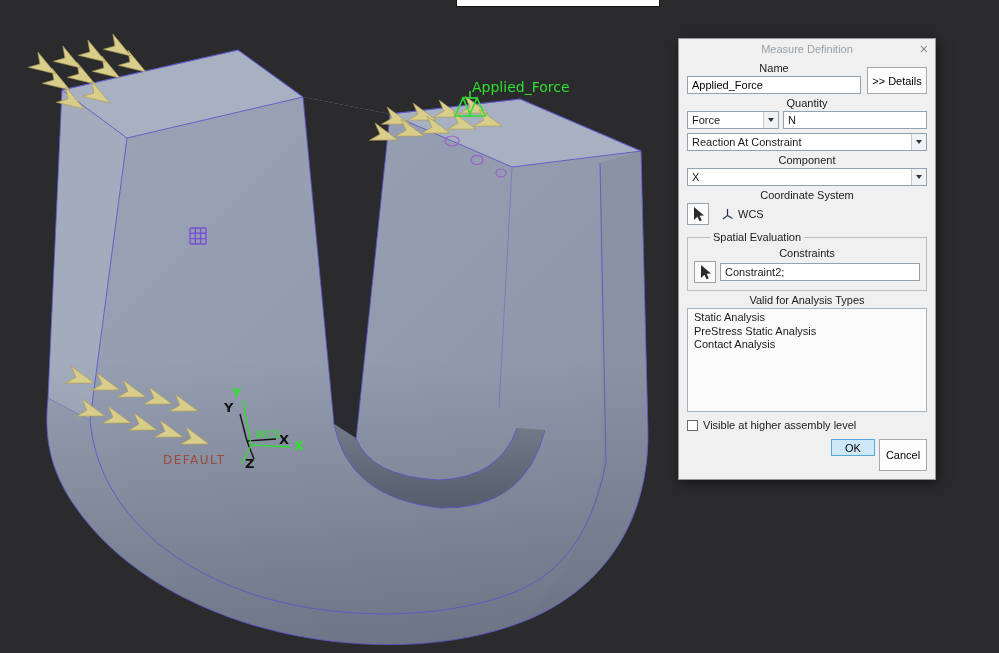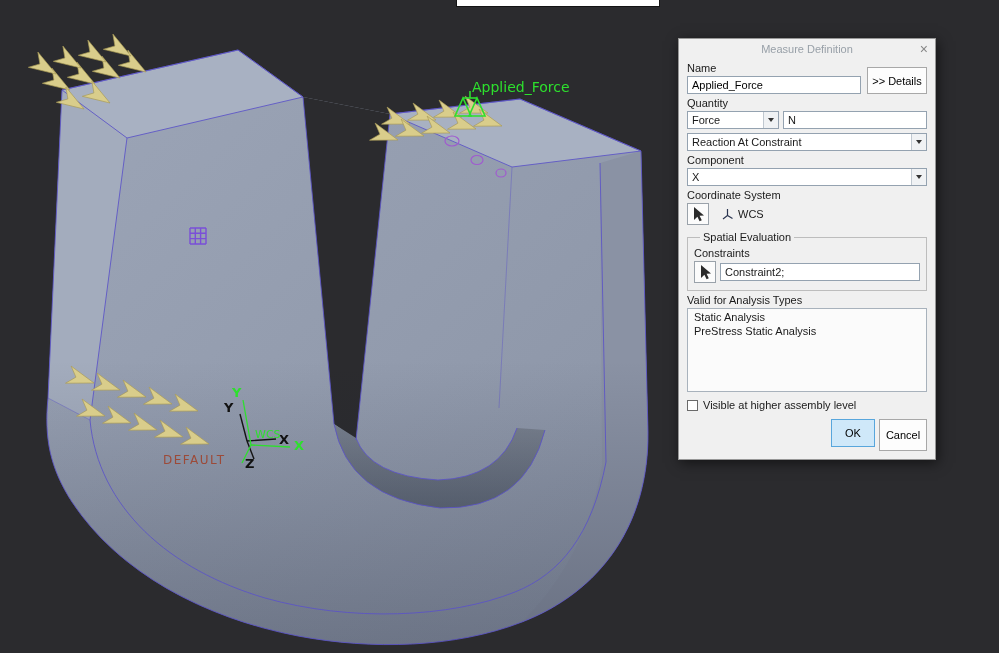--- a/index.html
+++ b/index.html
@@ -11,21 +11,21 @@
                   background:#ffffff; border:1px solid #141414; border-top:none; }
 
   
   .dialog { position:absolute; left:678px; top:38px; width:258px; background:#f0f0f0;
             border:1px solid #979797; box-shadow:2px 3px 12px rgba(0,0,0,.55);
             font-size:11px; color:#1a1a1a; }
   .titlebar { height:20px; position:relative; display:flex; align-items:center; justify-content:center;
               color:#98a0a8; }
   .close { position:absolute; right:7px; top:1px; font-size:14px; color:#868686; line-height:18px; }
   .dbody { padding:0 8px 8px; }
-  .lbl { margin:3px 0 2px; }
+  .lbl { margin:3px 0 2px;text-align:center; }
   .name-grid { display:grid; grid-template-columns:1fr 60px; column-gap:6px; }
   .details-btn { grid-column:2; grid-row:1 / span 2; height:27px; align-self:end;
                  background:#fdfdfd; border:1px solid #a8a8a8; font:11px "Liberation Sans",sans-serif; }
   input.txt { height:18px; border:1px solid #94a2b0; background:#fff; padding:0 4px; width:100%;
               font:11px "Liberation Sans",sans-serif; }
   .row { display:flex; gap:4px; align-items:center; }
   .combo { height:18px; background:#fff; border:1px solid #94a2b0; display:flex; align-items:center;
            padding-left:4px; }
   .spacer { flex:1; }
   .arrow-btn { width:15px; align-self:stretch; border-left:1px solid #c0c8d0; background:#f0f2f4;
@@ -34,28 +34,28 @@
            border-top:4px solid #333; }
   .field { height:18px; background:#fff; border:1px solid #94a2b0; display:flex; align-items:center;
            padding:0 4px; }
   .w-force { width:92px; }
   .grow { flex:1; }
   .mt4 { margin-top:4px;justify-content:space-between; }
   .selbtn { width:22px; height:22px; background:#fbfbfb; border:1px solid #9aa2aa;
             display:flex; align-items:center; justify-content:center; padding:0; }
   .csys-item { display:flex; align-items:center; gap:4px; margin-left:8px; }
   fieldset.group { border:1px solid #bdbdbd; margin-top:6px; padding:1px 6px 7px; }
-  legend { padding:0 3px; margin-left:6px; }
-  .listbox { height:84px; border:1px solid #a8b2bc; background:#fbfbfb; padding:2px 0; margin-top:1px;
+  legend { padding:0 3px; margin-left:16px; }
+  .listbox { height:104px; border:1px solid #a8b2bc; background:#fbfbfb; padding:2px 0; margin-top:1px;
              overflow:hidden; }
   .litem { padding:0 6px; line-height:13.5px; }
   .cbrow { display:flex; align-items:flex-end; gap:5px; margin-top:7px; }
   .cb { width:11px; height:11px; border:1px solid #6a6a6a; background:#fff; }
   .btnrow { display:flex; justify-content:flex-end; gap:4px; margin-top:8px; }
-  .okbtn { width:44px; height:28px; background:#cfe8f9; border:1px solid #58a6dc;
+  .okbtn { width:44px; height:17px; background:#cfe8f9; border:1px solid #58a6dc;
            font:11px "Liberation Sans",sans-serif; }
   .cancelbtn { width:48px; height:32px; background:#fdfdfd; border:1px solid #a8a8a8;
                font:11px "Liberation Sans",sans-serif; }
 
   
   .applied-label { font:14px "DejaVu Sans",sans-serif; fill:#2de02d; }
   .wcs-label { font:11px "DejaVu Sans",sans-serif; fill:#2de02d; }
   .default-label { font:12px "DejaVu Sans",sans-serif; fill:#9c4a38; letter-spacing:1.5px; }
   .axis-dark { font:bold 13px "DejaVu Sans",sans-serif; fill:#111; }
   .axis-green { font:bold 13px "DejaVu Sans",sans-serif; fill:#2de02d; }
@@ -271,20 +271,21 @@
           <div class="field grow">
             <span>Constraint2;</span>
           </div>
         </div>
       </fieldset>
 
       <div class="lbl">Valid for Analysis Types</div>
       <div class="listbox">
         <div class="litem">Static Analysis</div>
         <div class="litem">PreStress Static Analysis</div>
+        <div class="litem">Contact Analysis</div>
       </div>
 
       <div class="cbrow">
         <div class="cb"></div>
         <span>Visible at higher assembly level</span>
       </div>
 
       <div class="btnrow">
         <button class="okbtn">OK</button>
         <button class="cancelbtn">Cancel</button>

